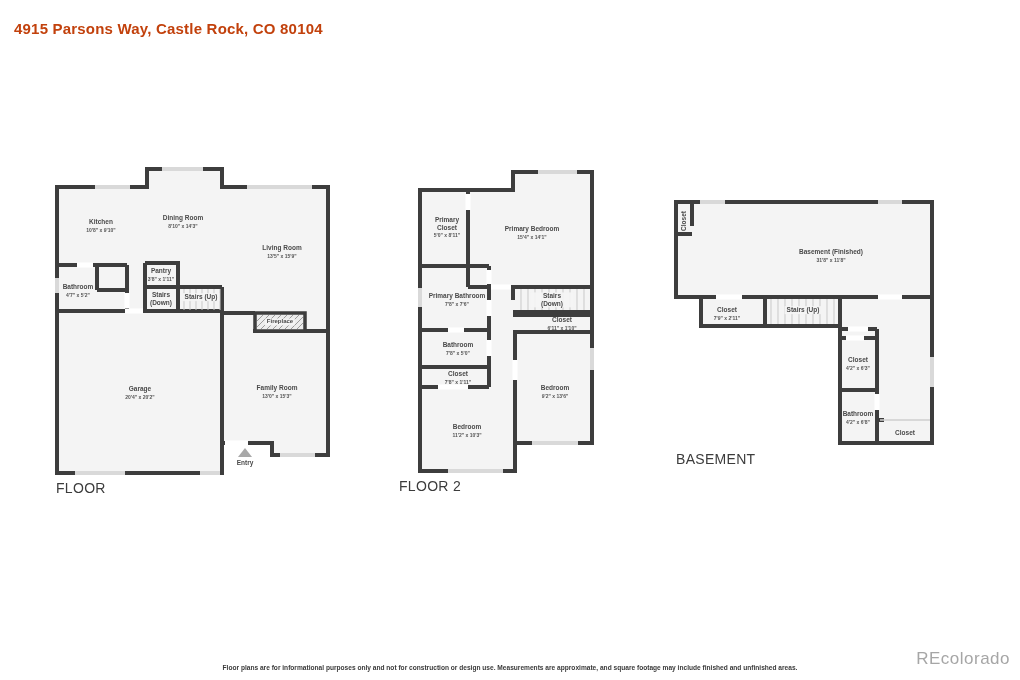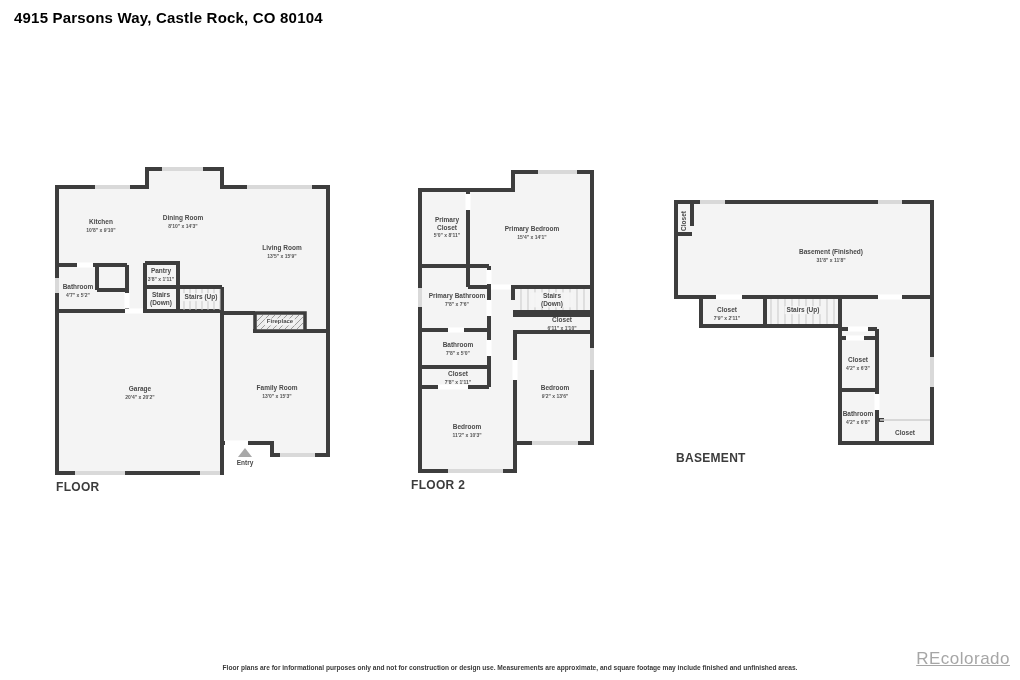--- a/index.html
+++ b/index.html
@@ -1,28 +1,28 @@
 <!DOCTYPE html>
 <html><head>
 <meta charset="utf-8">
 <style>
   html,body{margin:0;padding:0;background:#fff;}
   .page{position:relative;width:1020px;height:680px;background:#ffffff;overflow:hidden;
         font-family:"Liberation Sans", sans-serif;}
-  .title{position:absolute;left:14px;top:9px;font-size:15px;font-weight:700;color:#000000;letter-spacing:.2px;}
+  .title{position:absolute;left:14px;top:20px;font-size:15px;font-weight:700;color:#c2410c;letter-spacing:.2px;}
   .plan{position:absolute;}
   .plan svg{display:block;}
   .room-label{position:absolute;transform:translate(-50%,-50%);text-align:center;color:#4a4a4a;white-space:normal;}
   .rname{font-weight:700;font-size:6.5px;line-height:1.18;}
   .rdims{font-weight:600;font-size:5px;line-height:1.2;margin-top:1px;color:#555;}
   .boxed{background:rgba(244,244,244,.92);padding:0 2px;}
   .vertical{transform:translate(-50%,-50%) rotate(-90deg);}
-  .floor-label{position:absolute;font-size:12px;font-weight:700;color:#3c3c3c;letter-spacing:.3px;}
+  .floor-label{position:absolute;font-size:14px;font-weight:400;color:#3c3c3c;letter-spacing:.3px;}
   .disclaimer{position:absolute;left:0;right:0;top:664px;text-align:center;font-size:6.6px;font-weight:700;color:#3a3a3a;}
-  .watermark{position:absolute;right:10px;top:649px;font-size:17px;font-weight:400;color:#a6a6a6;letter-spacing:.5px;text-decoration:underline;}
+  .watermark{position:absolute;right:10px;top:649px;font-size:17px;font-weight:400;color:#a6a6a6;letter-spacing:.5px;}
   .w{stroke:#3d3d3d;stroke-width:4;fill:none;}
   .gap{stroke:#ffffff;stroke-width:5;fill:none;}
   .win{stroke:#d9d9d9;stroke-width:4;fill:none;}
   .tread{stroke:#c9c9c9;stroke-width:1;fill:none;}
   .thin{stroke:#cfcfcf;stroke-width:1.5;fill:none;}
 </style>
 </head>
 <body>
 
 <div class="page">
@@ -145,21 +145,21 @@
     </div>
     <div class="room-label" style="left:137px;top:221px;">
       <div class="rname">Bedroom</div>
       <div class="rdims">9'2" x 13'6"</div>
     </div>
     <div class="room-label" style="left:49px;top:260px;">
       <div class="rname">Bedroom</div>
       <div class="rdims">11'2" x 10'3"</div>
     </div>
   </div>
-  <div class="floor-label" style="left:411px;top:478px;">FLOOR 2</div>
+  <div class="floor-label" style="left:399px;top:478px;">FLOOR 2</div>
 
   <div class="plan" style="left:672px;top:198px;width:264px;height:252px;">
     <svg width="264" height="252" viewBox="0 0 264 252">
       <polygon points="4,4 260,4 260,245 168,245 168,128 29,128 29,99 4,99" fill="#f4f4f4"></polygon>
       <path class="w" d="M4,4 H260 V245 H168 V128 H29 V99 H4 Z"></path>
 
       <path class="w" d="M29,99 H260 M93,99 V128 M168,99 V128
                          M168,131 H205 M205,131 V245 M168,140 H205 M168,192 H205
                          M20,4 V28 M4,36 H20 M205,222 H212"></path>
 

